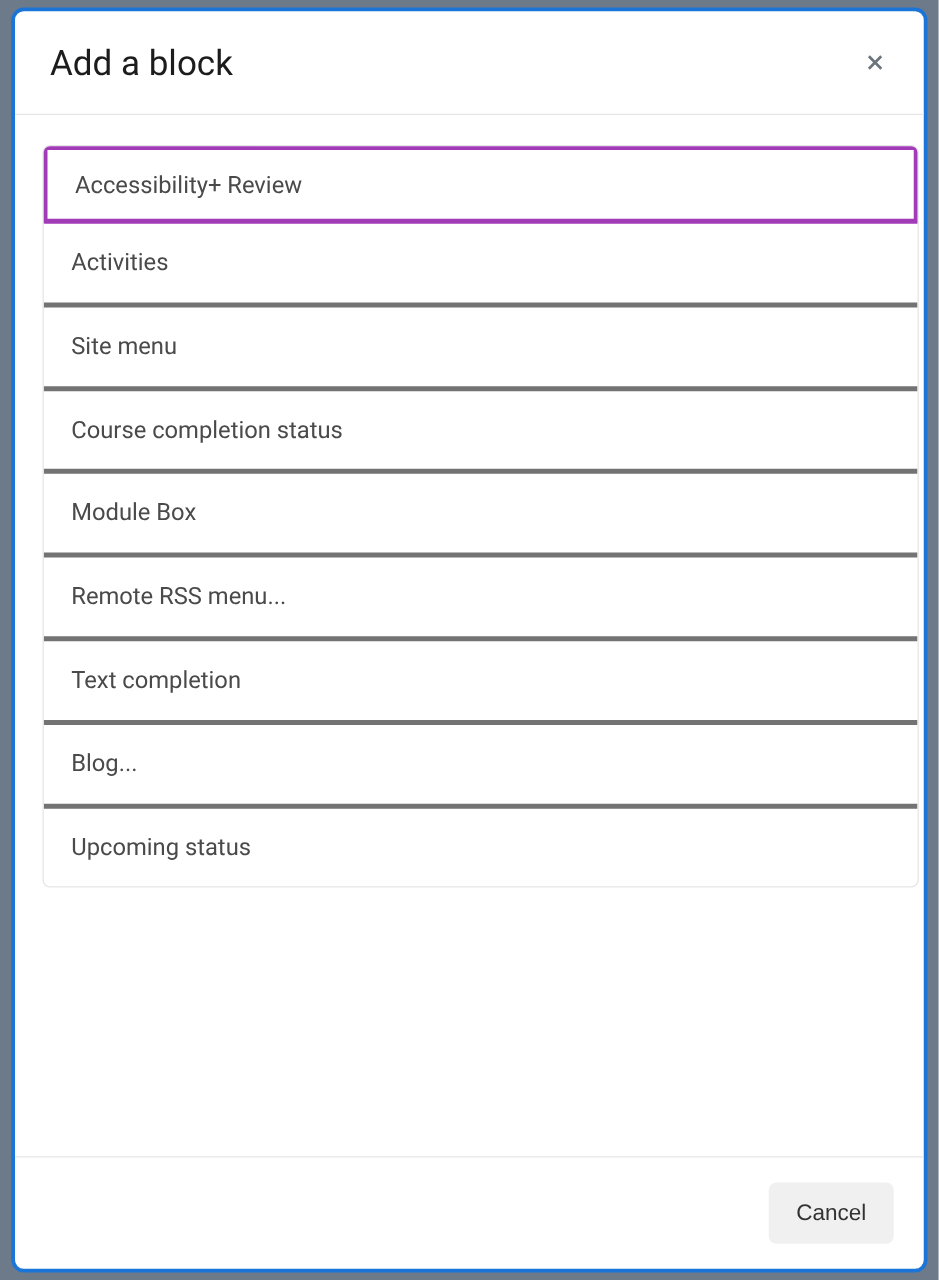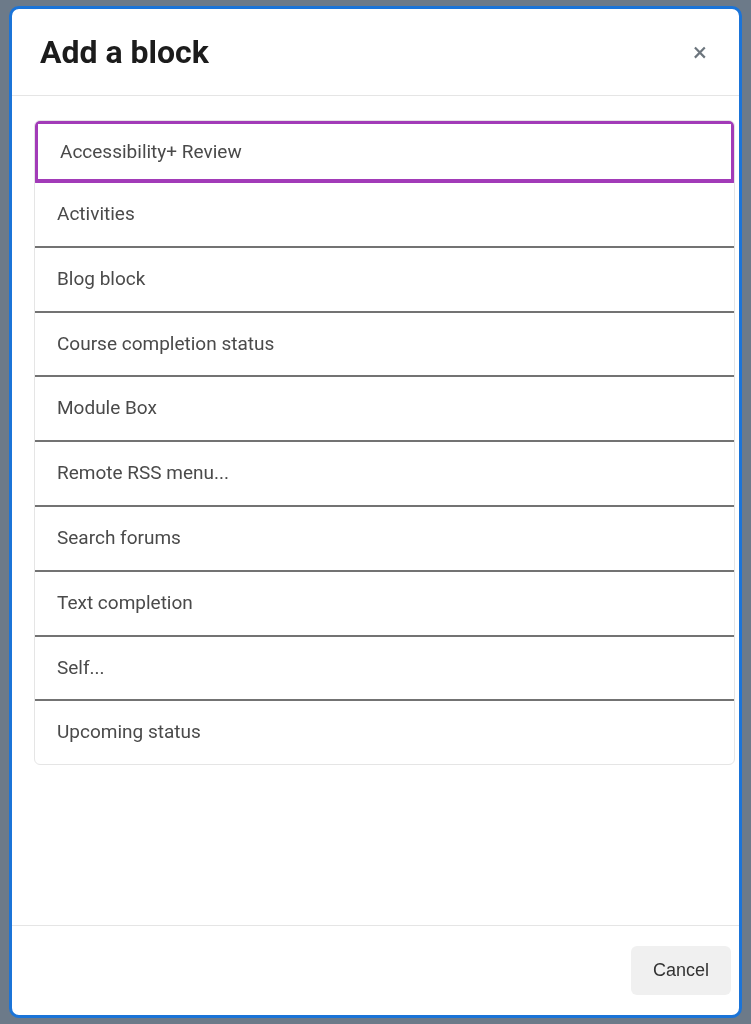--- a/index.html
+++ b/index.html
@@ -26,22 +26,22 @@
       display: flex;
       flex-direction: column;
     }
     .modal-header {
       display: flex;
       justify-content: space-between;
       align-items: center;
       padding: 24px 28px 24px 28px;
     }
     .modal-title {
-      font-size: 32px;
-      font-weight: 700;
+      font-size: 28px;
+      font-weight: 400;
       color: #1c1c1c;
     }
     .close-x {
       font-size: 26px;
       color: #6c757d;
       cursor: pointer;
       line-height: 1;
       font-weight: 400;
       padding: 4px;
     }
@@ -56,37 +56,37 @@
     }
     .list {
       border: 1px solid #e5e5e5;
       border-radius: 6px;
       overflow: hidden;
     }
     .list-item {
       padding: 20px 22px;
       font-size: 19px;
       color: #4a4a4a;
-      border-bottom: 2px solid #737373;
+      border-bottom: 4px solid #737373;
       cursor: pointer;
       line-height: 1.2;
     }
     .list-item:last-child { border-bottom: none; }
     .highlight-box {
       border: 4px solid #a23bb8;
       margin: -1px -1px 0 -1px;
       border-radius: 2px;
       padding: 16px 22px;
       font-size: 19px;
       color: #4a4a4a;
       cursor: pointer;
     }
     .modal-footer {
       border-top: 1px solid #e5e5e5;
-      padding: 20px 8px;
+      padding: 20px 24px;
       display: flex;
       justify-content: flex-end;
     }
     .btn-cancel {
       background: #f0f0f0;
       border: none;
       border-radius: 6px;
       padding: 14px 22px;
       font-size: 18px;
       color: #333;
@@ -102,27 +102,26 @@
   <div class="modal">
     <div class="modal-header">
       <div class="modal-title">Add a block</div>
       <div class="close-x">×</div>
     </div>
     <hr class="divider">
     <div class="modal-body">
       <div class="list">
         <div class="highlight-box">Accessibility+ Review</div>
         <div class="list-item">Activities</div>
-        <div class="list-item">Blog block</div>
+        <div class="list-item">Site menu</div>
         <div class="list-item">Course completion status</div>
         <div class="list-item">Module Box</div>
         <div class="list-item">Remote RSS menu...</div>
-        <div class="list-item">Search forums</div>
         <div class="list-item">Text completion</div>
-        <div class="list-item">Self...</div>
+        <div class="list-item">Blog...</div>
         <div class="list-item">Upcoming status</div>
       </div>
     </div>
     <div class="modal-footer">
       <button class="btn-cancel">Cancel</button>
     </div>
   </div>
 </div>
 
 </body></html>

